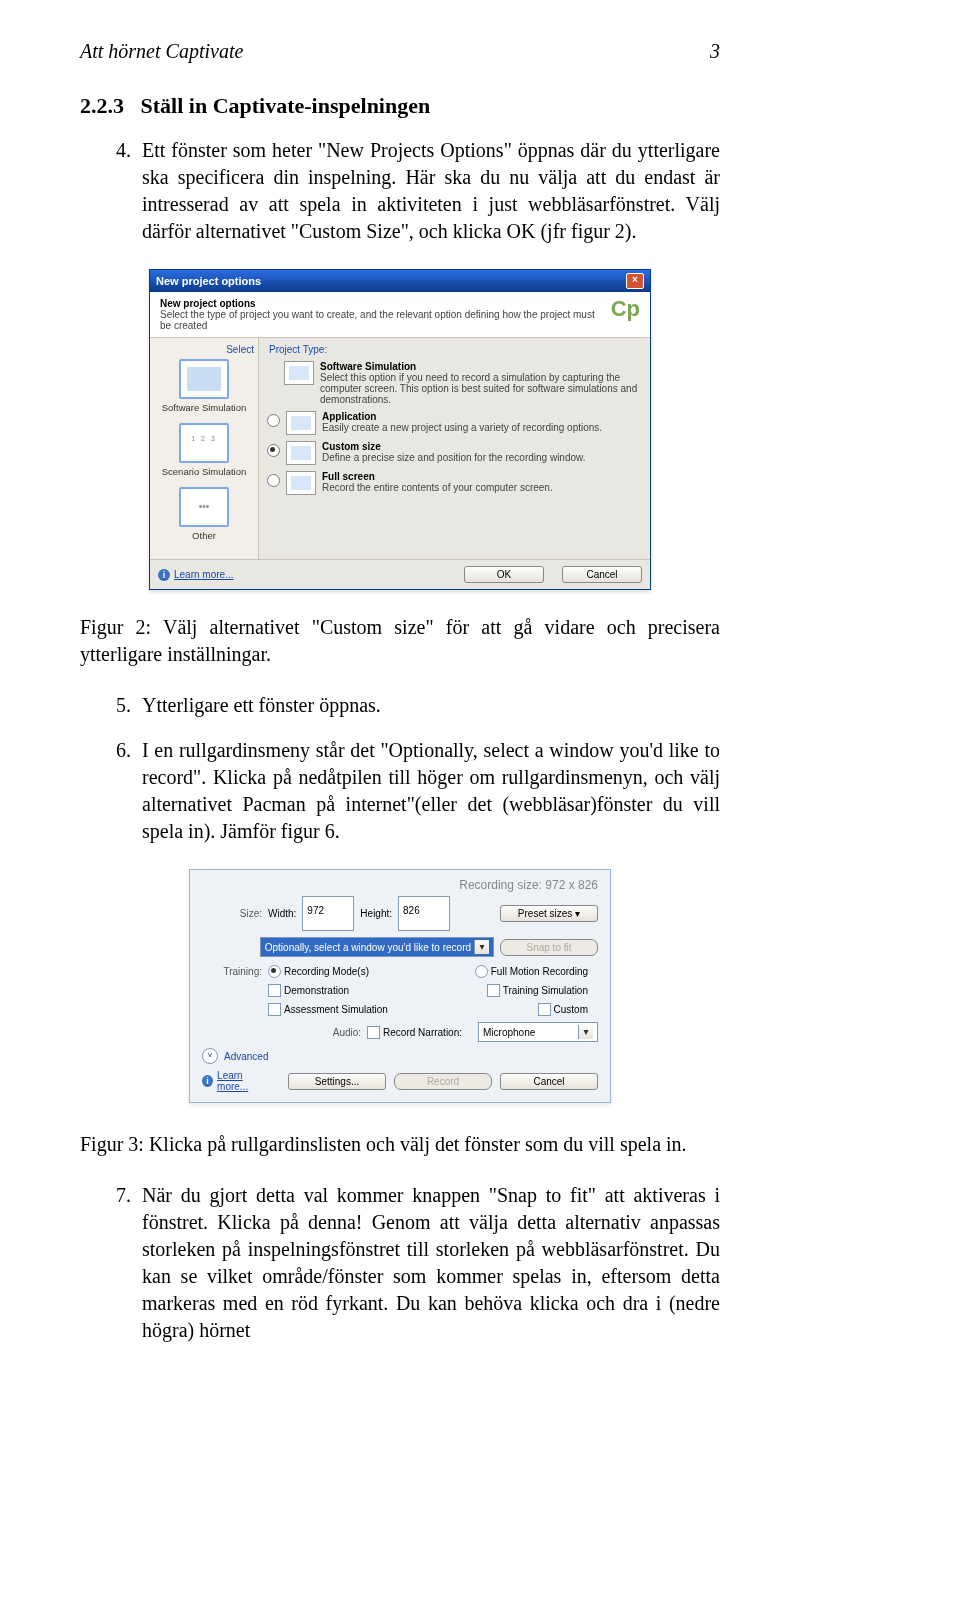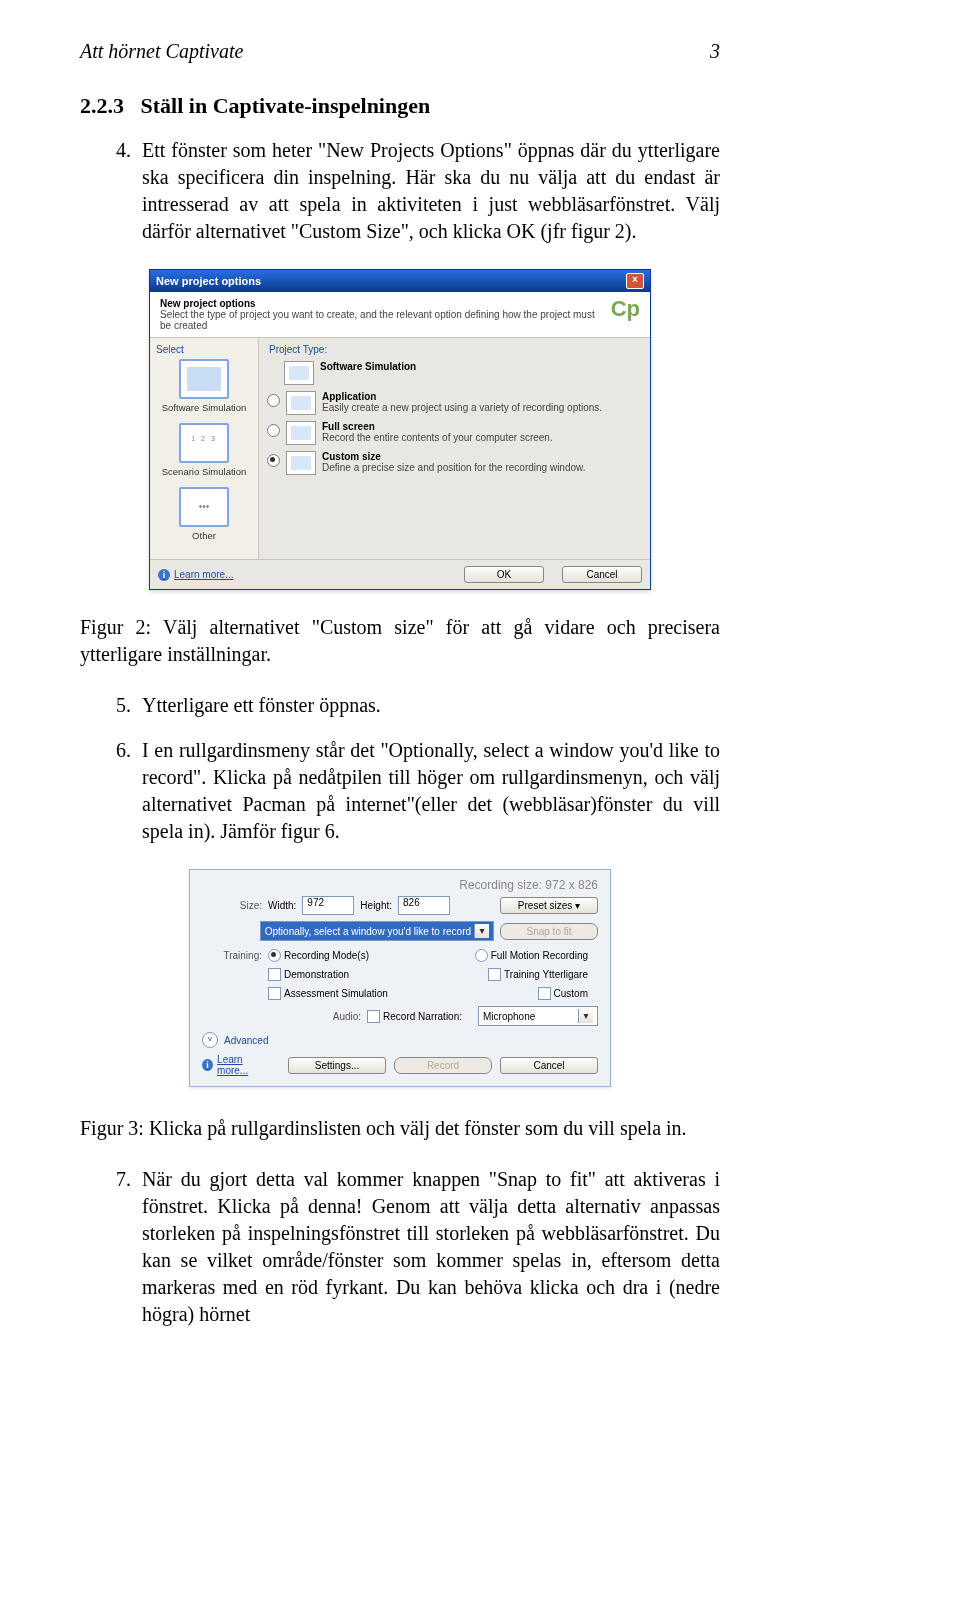--- a/index.html
+++ b/index.html
@@ -100,21 +100,21 @@
   }
   .dlg-left {
     width: 100px;
     background: #f1efe8;
     border-right: 1px solid #c9c5b8;
     padding: 4px 4px 8px 4px;
     text-align: center;
   }
   .dlg-left .lhead {
     color: #1a4aa8;
-    text-align: left;
+    text-align: right;
     padding: 2px 0 4px 2px;
   }
   .left-item {
     margin-bottom: 10px;
   }
   .left-box {
     width: 46px; height: 36px;
     border: 2px solid #7da9e6;
     background: #fff;
     margin: 0 auto 3px auto;
@@ -244,21 +244,21 @@
     display: flex;
     align-items: center;
     gap: 6px;
     margin-bottom: 6px;
   }
   .rec-label { color: #555; width: 60px; text-align: right; }
   .inp {
     border: 1px solid #7f99b8;
     background: #fff;
     height: 17px;
-    padding: 0 4px;
+    padding: 8px 4px;
     width: 42px;
     font-size: 10px;
   }
   .drop {
     border: 1px solid #7f99b8;
     background: #fff;
     height: 18px;
     display: inline-flex;
     align-items: center;
     padding: 0 4px;
@@ -374,47 +374,48 @@
         </div>
       </div>
       <div class="dlg-right">
         <div class="rhead">Project Type:</div>
 
         <div class="opt-row">
           <div style="width:11px;flex:0 0 11px;"></div>
           <div class="opt-icon"></div>
           <div class="opt-text">
             <div class="opt-title">Software Simulation</div>
+            <div class="opt-desc">Select this option if you need to record a simulation by capturing the computer screen. This option is best suited for software simulations and demonstrations.</div>
           </div>
         </div>
 
         <div class="opt-row">
           <span class="opt-radio"></span>
           <div class="opt-icon"></div>
           <div class="opt-text">
             <div class="opt-title">Application</div>
             <div class="opt-desc">Easily create a new project using a variety of recording options.</div>
           </div>
         </div>
 
         <div class="opt-row">
+          <span class="opt-radio sel"></span>
+          <div class="opt-icon"></div>
+          <div class="opt-text">
+            <div class="opt-title">Custom size</div>
+            <div class="opt-desc">Define a precise size and position for the recording window.</div>
+          </div>
+        </div>
+
+        <div class="opt-row">
           <span class="opt-radio"></span>
           <div class="opt-icon"></div>
           <div class="opt-text">
             <div class="opt-title">Full screen</div>
             <div class="opt-desc">Record the entire contents of your computer screen.</div>
-          </div>
-        </div>
-
-        <div class="opt-row">
-          <span class="opt-radio sel"></span>
-          <div class="opt-icon"></div>
-          <div class="opt-text">
-            <div class="opt-title">Custom size</div>
-            <div class="opt-desc">Define a precise size and position for the recording window.</div>
           </div>
         </div>
       </div>
     </div>
     <div class="dlg-foot">
       <span class="learn">
         <span class="info-ico">i</span>
         <span>Learn more...</span>
       </span>
       <span class="btn-row">
@@ -468,21 +469,21 @@
       </div>
       <div class="rec-row">
         <span class="rec-label"></span>
         <span class="rec-check">
             <span class="cb"></span>
             <span>Demonstration</span>
           </span>
         <span style="flex:1"></span>
         <span class="rec-check">
             <span class="cb"></span>
-            <span>Training Ytterligare</span>
+            <span>Training Simulation</span>
           </span>
       </div>
       <div class="rec-row">
         <span class="rec-label"></span>
         <span class="rec-check">
             <span class="cb"></span>
             <span>Assessment Simulation</span>
           </span>
         <span style="flex:1"></span>
         <span class="rec-check">

